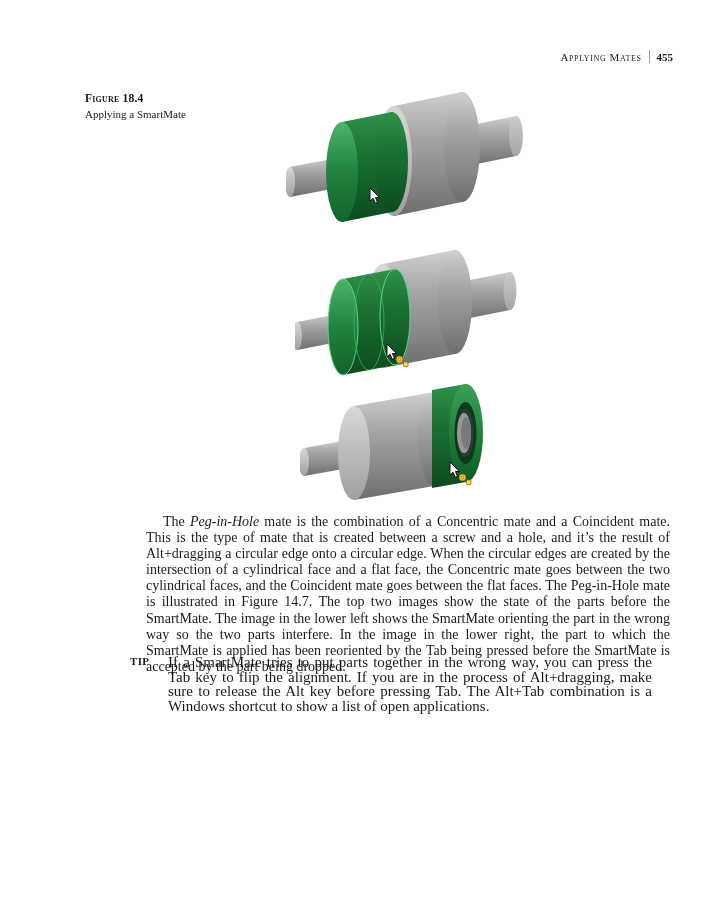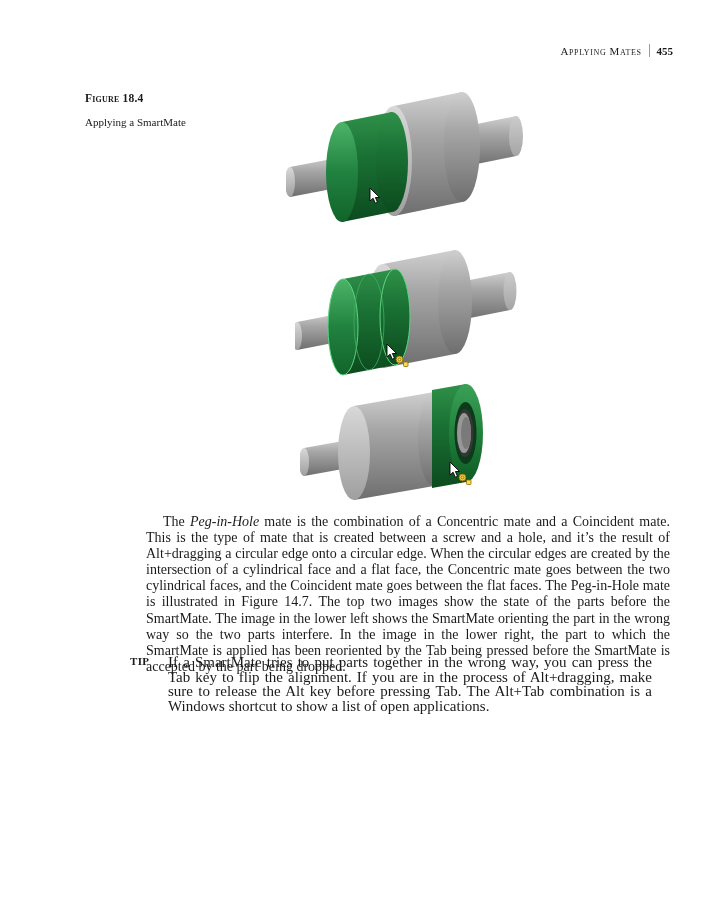--- a/index.html
+++ b/index.html
@@ -1,27 +1,27 @@
 <!DOCTYPE html>
 <html><head>
 <meta charset="utf-8">
 <style>
   *{box-sizing:border-box}
   html,body{margin:0;padding:0}
   body{background:#ffffff;width:717px;height:900px;font-family:"Liberation Serif","DejaVu Serif",serif;color:#1a1a1a}
   .page{position:relative;width:717px;height:900px;background:#fff;overflow:hidden}
 
-  .running-head{position:absolute;top:44px;right:44px;display:flex;align-items:center}
+  .running-head{position:absolute;top:50px;right:44px;display:flex;align-items:center}
   .rh-title{font-variant:small-caps;font-size:11px;letter-spacing:.6px;color:#1c1c1c}
   .rh-divider{width:1px;height:13px;background:#9a9a9a;margin:0 7px}
   .rh-page{font-weight:bold;font-size:11px}
 
   .figure-label-block{position:absolute;left:85px;top:92px;width:180px}
   .fig-label{font-weight:bold;font-variant:small-caps;font-size:11.5px;letter-spacing:.2px}
-  .fig-caption{font-size:11px;margin-top:12px}
+  .fig-caption{font-size:11px;margin-top:4px}
 
   .fig-svg{position:absolute}
   #fig1{left:286px;top:90px}
   #fig2{left:295px;top:240px}
   #fig3{left:300px;top:378px}
 
   .body-para{position:absolute;left:130px;top:498px;width:524px;margin:16px;font-size:14px;line-height:16.1px;text-align:justify;text-indent:17px}
   .body-para i{font-style:italic}
 
   .tip{position:absolute;left:130px;top:655px;width:522px;display:flex}

